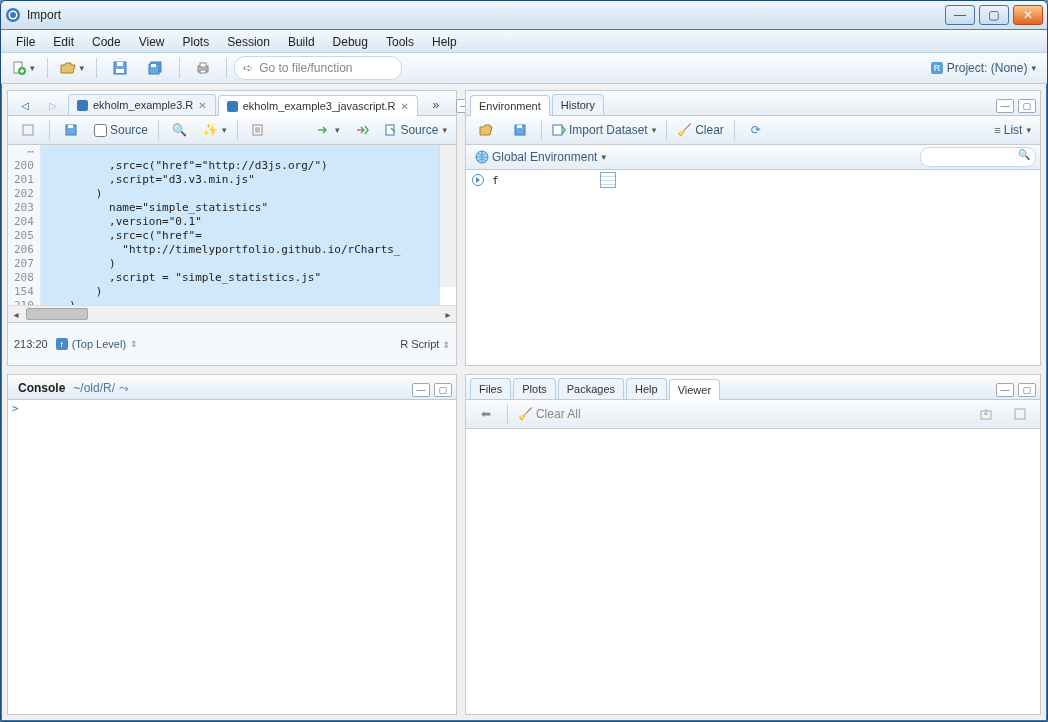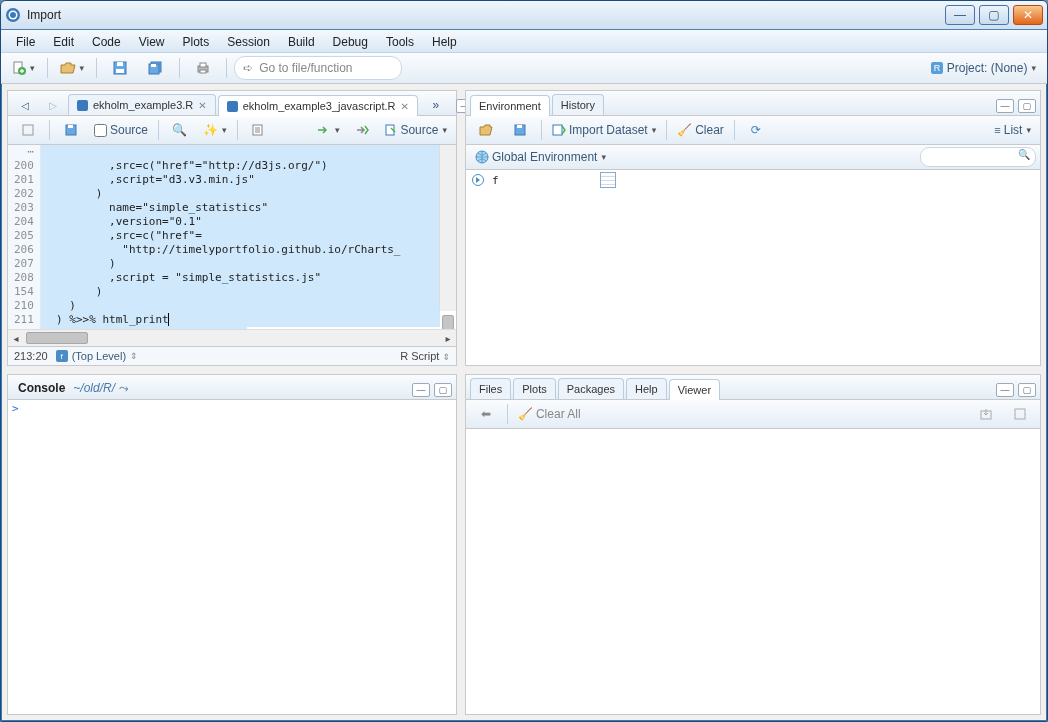--- a/index.html
+++ b/index.html
@@ -61,21 +61,21 @@
   .code{flex:1;position:relative;overflow:hidden;}
   .code .sel{position:absolute;background:var(--sel-bg);}
   .codeline{position:relative;white-space:pre;padding-left:2px;}
   .cursor{display:inline-block;width:1px;height:13px;background:#000;vertical-align:text-bottom;margin-left:-1px;}
   .code-scroll-v{position:absolute;right:0;top:0;bottom:18px;width:16px;background:#f0f0f0;border-left:1px solid #ddd;}
   .code-scroll-v .thumb{position:absolute;left:2px;right:2px;top:170px;height:18px;background:#c5c5c5;border:1px solid #a8a8a8;border-radius:2px;}
   .hscroll{height:16px;background:#f0f0f0;border-top:1px solid #ddd;display:flex;align-items:center;}
   .hscroll .btn{width:16px;height:16px;display:flex;align-items:center;justify-content:center;color:#555;font-size:10px;}
   .hscroll .track{flex:1;position:relative;height:16px;}
   .hscroll .thumb{position:absolute;left:2px;width:60px;top:2px;bottom:2px;background:#c5c5c5;border:1px solid #a8a8a8;border-radius:2px;}
-  .statusbar{height:18px;border-top:1px solid var(--panel-border);background:#f4f8fc;display:flex;align-items:center;font-size:11px;color:#444;padding:0 6px;gap:8px;}
+  .statusbar{height:18px;border-top:1px solid var(--panel-border);background:#f4f8fc;display:flex;align-items:center;font-size:11px;color:#444;padding:12px 6px;gap:8px;}
   .statusbar .fscope{flex:0 0 auto;display:flex;align-items:center;gap:4px;color:#3a5a7a;}
   .statusbar .fscope .ficon{width:12px;height:12px;background:#4a8cc8;border-radius:2px;display:flex;align-items:center;justify-content:center;color:#fff;font-size:8px;}
   
   .console{flex:1;font-family:"Lucida Console",Consolas,monospace;font-size:11px;padding:2px 4px;}
   .console .prompt{color:var(--accent);}
   
   .env-header{height:18px;background:#eef4fa;border-bottom:1px solid #d8e2ec;font-weight:bold;color:#333;padding:2px 6px;font-size:11px;}
   .env-row{display:flex;align-items:center;padding:2px 6px;gap:8px;font-family:"Lucida Console",Consolas,monospace;font-size:11px;}
   .env-row .expand{width:12px;height:12px;color:#4a8cc8;}
   .env-row .name{flex:0 0 100px;}
@@ -315,21 +315,21 @@
             </span>
             <span class="flex-spacer"></span>
             <span><span>R Script</span> <span style="font-size:9px;color:#888;">⇕</span></span>
           </div>
         </div>
       </div>
 
       <div class="pane" style="flex:1;justify-content:space-between;">
         <div class="pane-tabs">
           <span style="padding:4px 6px;font-weight:bold;">Console</span>
-          <span style="color:#4a7aa8;padding:4px 0;font-style:italic;">~/old/R/</span>
+          <span style="color:#4a7aa8;padding:4px 0;">~/old/R/</span>
           <span style="padding:4px 2px;color:#4a7aa8;">⤳</span>
           <div class="spacer"></div>
           <div class="pane-ctrls">
             <div class="winctl">—</div>
             <div class="winctl">▢</div>
           </div>
         </div>
         <div class="console">
           <span class="prompt">&gt;</span>
         </div>

